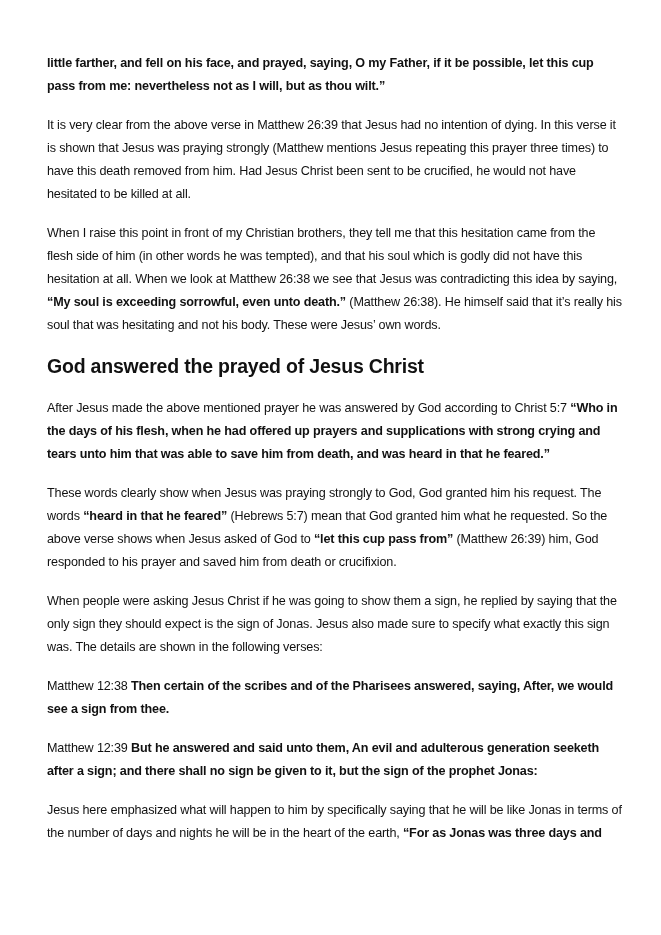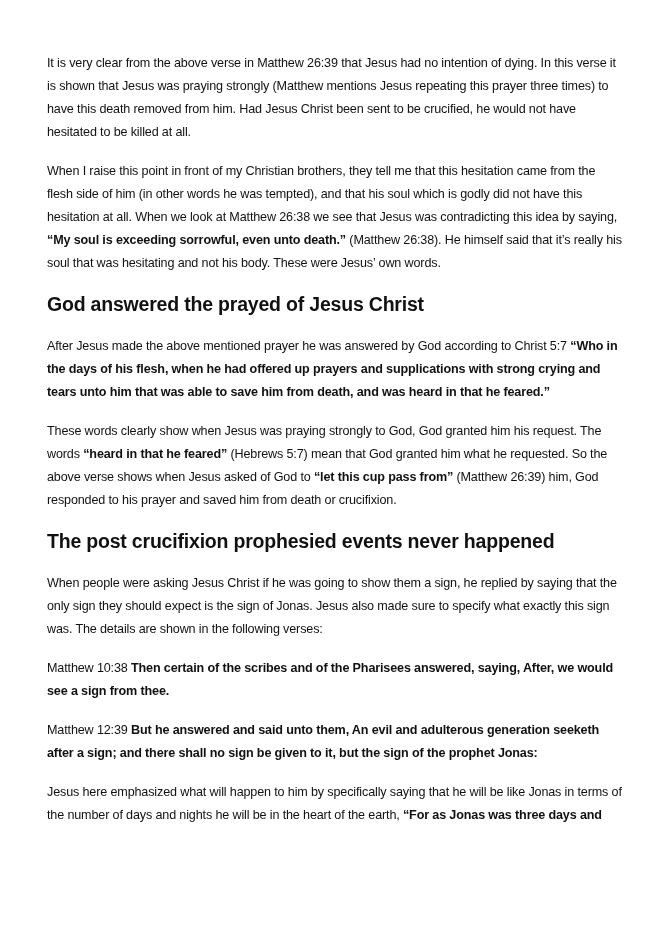--- a/index.html
+++ b/index.html
@@ -24,35 +24,35 @@
     line-height: 26px;
     font-weight: bold;
     letter-spacing: -0.2px;
   }
 </style>
 </head>
 <body>
 
 <div class="page">
 
+  <p class="first"><b>little farther, and fell on his face, and prayed, saying, O my Father, if it be possible, let this cup pass from me: nevertheless not as I will, but as thou wilt.”</b></p>
 
   <p><span>It is very clear from the above verse in Matthew 26:39 that Jesus had no intention of dying. In this verse it is shown that Jesus was praying strongly (Matthew mentions Jesus repeating this prayer three times) to have this death removed from him. Had Jesus Christ been sent to be crucified, he would not have hesitated to be killed at all.</span></p>
 
   <p><span>When I raise this point in front of my Christian brothers, they tell me that this hesitation came from the flesh side of him (in other words he was tempted), and that his soul which is godly did not have this hesitation at all. When we look at Matthew 26:38 we see that Jesus was contradicting this idea by saying, </span><b>“My soul is exceeding sorrowful, even unto death.”</b><span> (Matthew 26:38). He himself said that it’s really his soul that was hesitating and not his body. These were Jesus’ own words.</span></p>
 
   <h2>God answered the prayed of Jesus Christ</h2>
 
   <p><span>After Jesus made the above mentioned prayer he was answered by God according to Christ 5:7 </span><b>“Who in the days of his flesh, when he had offered up prayers and supplications with strong crying and tears unto him that was able to save him from death, and was heard in that he feared.”</b></p>
 
   <p><span>These words clearly show when Jesus was praying strongly to God, God granted him his request. The words </span><b>“heard in that he feared”</b><span> (Hebrews 5:7) mean that God granted him what he requested. So the above verse shows when Jesus asked of God to </span><b>“let this cup pass from”</b><span> (Matthew 26:39) him, God responded to his prayer and saved him from death or crucifixion.</span></p>
 
-  <h2>The post crucifixion prophesied events never happened</h2>
 
   <p><span>When people were asking Jesus Christ if he was going to show them a sign, he replied by saying that the only sign they should expect is the sign of Jonas. Jesus also made sure to specify what exactly this sign was. The details are shown in the following verses:</span></p>
 
-  <p><span>Matthew 10:38 </span><b>Then certain of the scribes and of the Pharisees answered, saying, After, we would see a sign from thee.</b></p>
+  <p><span>Matthew 12:38 </span><b>Then certain of the scribes and of the Pharisees answered, saying, After, we would see a sign from thee.</b></p>
 
   <p><span>Matthew 12:39 </span><b>But he answered and said unto them, An evil and adulterous generation seeketh after a sign; and there shall no sign be given to it, but the sign of the prophet Jonas:</b></p>
 
 
   <p><span>Jesus here emphasized what will happen to him by specifically saying that he will be like Jonas in terms of the number of days and nights he will be in the heart of the earth, </span><b>“For as Jonas was three days and</b></p>
 
 </div>
 
 </body></html>

